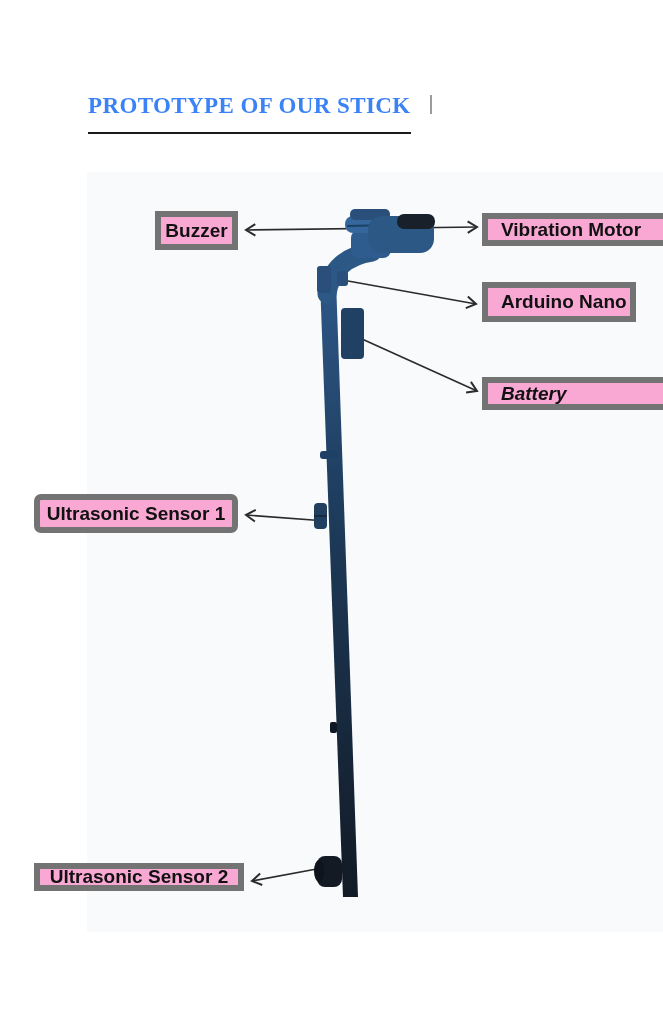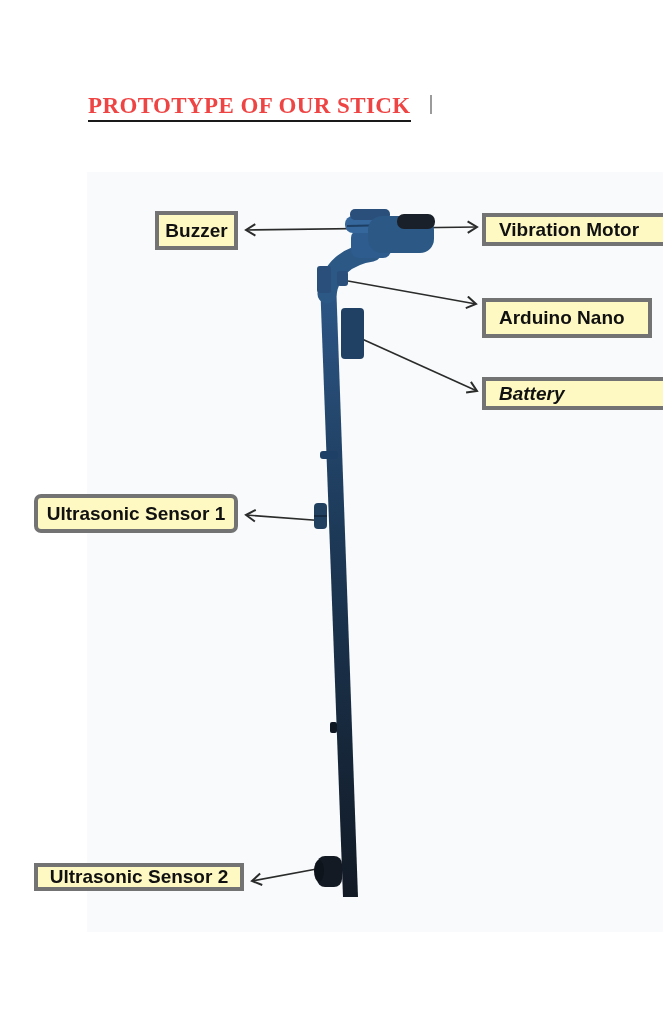--- a/index.html
+++ b/index.html
@@ -10,53 +10,53 @@
     overflow: hidden;
     font-family: "Liberation Sans", sans-serif;
   }
   .page-title {
     position: absolute;
     left: 88px; top: 93px;
     font-family: "Liberation Serif", serif;
     font-weight: bold;
     font-size: 23px;
     letter-spacing: 0.4px;
-    color: #ef4444;
+    color: #3b82f6;
     border-bottom: 2.5px solid #1a1a1a;
-    padding-bottom: 1px;
+    padding-bottom: 13px;
     white-space: nowrap;
   }
   .cursor-mark {
     position: absolute;
     left: 430px; top: 95px;
     width: 2px; height: 19px;
     background: #9b9b9b;
   }
   .figure-svg {
     position: absolute;
     left: 0; top: 0;
     width: 663px; height: 1024px;
   }
   .label-box {
     position: absolute;
     box-sizing: border-box;
-    background: #fef9c3;
-    border: 4px solid #737373;
+    background: #f9a8d4;
+    border: 6px solid #737373;
     color: #111111;
     font-weight: bold;
     font-size: 19px;
     display: flex;
     align-items: center;
     white-space: nowrap;
   }
   .label-center { justify-content: center; }
   .label-left   { justify-content: flex-start; padding-left: 13px; }
   .box-buzzer      { left: 155px; top: 211px; width: 83px;  height: 39px; }
   .box-vibration   { left: 482px; top: 213px; width: 195px; height: 33px; }
-  .box-arduino     { left: 482px; top: 298px; width: 170px; height: 40px; }
+  .box-arduino     { left: 482px; top: 282px; width: 154px; height: 40px; }
   .box-battery     { left: 482px; top: 377px; width: 202px; height: 33px; font-style: italic; }
   .box-ultrasonic1 { left: 34px;  top: 494px; width: 204px; height: 39px; border-radius: 7px; }
   .box-ultrasonic2 { left: 34px;  top: 863px; width: 210px; height: 28px; }
 </style>
 </head>
 <body>
 
 <div class="page-title">PROTOTYPE OF OUR STICK</div>
 <div class="cursor-mark"></div>
 

